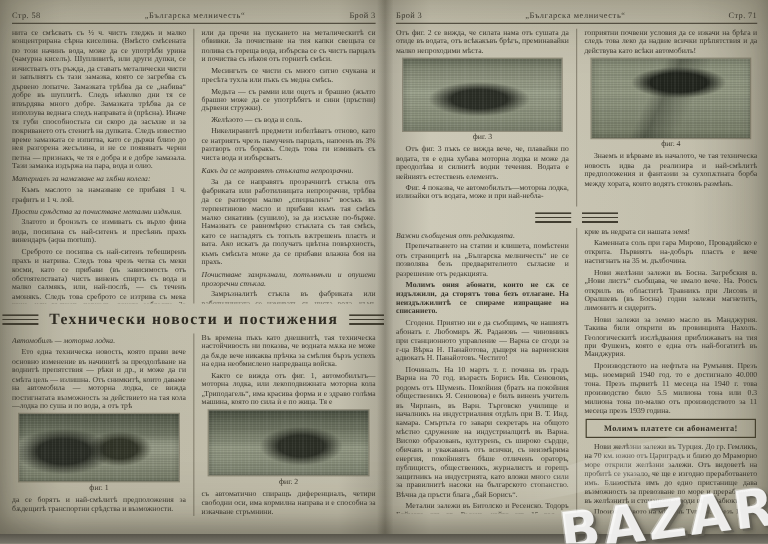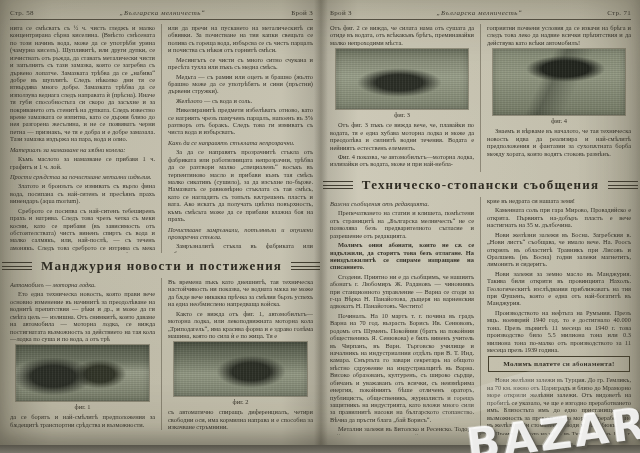--- a/index.html
+++ b/index.html
@@ -18,21 +18,21 @@
   .paper::after{content:'';position:absolute;left:314px;top:0;width:14px;height:100%;
     background:linear-gradient(90deg,transparent,rgba(30,26,14,.22) 50%,transparent);}
   .page{position:relative;width:320px;height:100%;box-sizing:border-box;overflow:hidden;}
   .page.left{padding:4px 7px 0 10px;}
   .page.right{padding:4px 9px 0 10px;}
 
   
   .phead{display:flex;justify-content:space-between;align-items:flex-end;
     font-size:7px;color:#3b382e;height:13px;border-bottom:1.2px solid rgba(60,55,42,.8);
     padding-bottom:2px;letter-spacing:.3px;}
-  .phead .jtitle{letter-spacing:.5px;font-style:italic;}
+  .phead .jtitle{letter-spacing:.5px;}
 
   
   .cols{display:flex;margin-top:4px;}
   .col{flex:1;min-width:0;overflow:hidden;}
   .col + .col{border-left:1px solid rgba(70,64,48,.45);padding-left:6px;margin-left:6px;}
   .body p{margin:0 0 2px 0;font-size:6.4px;line-height:1.16;color:#36332a;
     text-align:justify;text-indent:8px;}
   .body p.noindent{text-indent:0;}
   .body p.bold{font-weight:bold;}
   .mini-head{font-style:italic;text-align:center;text-indent:0 !important;
@@ -121,21 +121,21 @@
           <p class="mini-head">Какъ да се направятъ стъклата непрозрачни.</p>
           <p>За да се направятъ прозрачнитѣ стъкла отъ фабриката или работилницата непрозрачни, трѣбва да се разтвори малко „специаленъ“ восъкъ въ терпентиново масло и прибави къмъ тая смѣсь малко сикативъ (сушило), за да изсъхне по-бърже. Намазватъ се равномѣрно стъклата съ тая смѣсь, като се нагладятъ съ топълъ вѫтрешенъ пластъ и вата. Ако искатъ да получатъ цвѣтна повърхность, къмъ смѣсьта може да се прибави влажна боя на прахъ.</p>
           <p class="mini-head">Почистване замръзнали, потъмнѣли и опушени прозоречни стъкла.</p>
           <p>Замръзналитѣ стъкла въ фабриката или работилницата се измиватъ съ чиста вода, къмъ която се прибавя малко виненъ спиртъ, а после се избърсватъ съ вълненъ парцалъ.</p>
 
         </div>
       </div>
 
       <div class="section-head">
         <span class="flourish"></span>
-        <span class="title">Манджурия новости и постижения</span>
+        <span class="title">Технически новости и постижения</span>
         <span class="flourish"></span>
       </div>
 
       <div class="cols body" style="height:152px;">
         <div class="col">
           <p class="mini-head">Автомобилъ — моторна лодка.</p>
           <p>Ето една техническа новость, която прави вече основно изменение въ начинитѣ за преодолѣване на воднитѣ препятствия — рѣки и др., и може да ги смѣта цель — излишна. Отъ снимкитѣ, които даваме на автомобила — моторна лодка, се вижда постигнатата възможность за действието на тая кола—лодка по суша и по вода, а отъ трѣ</p>
           <div class="photo fig1"></div>
           <div class="figcap">фиг. 1</div>
           <p class="noindent">да се борятъ и най-смѣлитѣ предположения за бѫдещитѣ транспортни срѣдства и възможности.</p>
@@ -168,21 +168,20 @@
         <div class="col">
           <p class="noindent">гоприятни почвени условия да се изкачи на брѣга и следъ това леко да надвие всички прѣпятствия и да действува като всѣки автомобилъ!</p>
           <div class="photo fig4"></div>
           <div class="figcap">фиг. 4</div>
           <p>Знаемъ и вѣрваме въ началото, че тая техническа новость идва да реализира и най-смѣлитѣ предположения и фантазии за сухопѫтната борба между хората, които водятъ стоковъ размѣнъ.</p>
         </div>
       </div>
 
       <div class="section-head">
         <span class="flourish"></span>
-        <span class="title">Техническо-стопански съобщения</span>
         <span class="flourish"></span>
       </div>
 
       <div class="cols body" style="height:238px;">
         <div class="col">
           <p class="mini-head">Важни съобщения отъ редакцията.</p>
           <p>Препечатването на статии и клишета, помѣстени отъ страницитѣ на „Българска мелничесть“ не се позволява безъ предварителното съгласие и разрешение отъ редакцията.</p>
           <p class="bold">Молимъ ония абонати, които не сѫ се издължили, да сторятъ това безъ отлагане. На неиздължилитѣ се спираме изпращане на списанието.</p>
           <p>Сгодени. Приятно ни е да съобщимъ, че нашиятъ абонатъ г. Любомиръ Ж. Радановъ — чиновникъ при станционното управление — Варна се сгоди за г-ца Вѣрка Н. Панайотова, дъщеря на варненския адвокатъ Н. Панайотовъ. Честито!</p>
           <p>Починалъ. На 10 мартъ т. г. почина въ градъ Варна на 70 год. възрасть Борисъ Ив. Сенювовъ, родомъ отъ Шуменъ. Покойния (братъ на покойния общественикъ Я. Сенювова) е билъ виненъ учитель въ Чирпанъ, въ Варн. Търговско училище и началникъ на индустриалния отдѣлъ при В. Т. Инд. камара. Смъртьта го завари секретарь на общото мѣстно сдружение на индустриалцитѣ въ Варна. Високо образованъ, културенъ, съ широко сърдце, обичанъ и уважаванъ отъ всички, съ неизмѣрима енергия, покойниятъ бѣше отличенъ ораторъ, публицистъ, общественикъ, журналистъ и горещъ защитникъ на индустрията, като вложи много сили за правилнитѣ насоки на българското стопанство. Вѣчна да пръсти блага „бай Борисъ“.</p>

